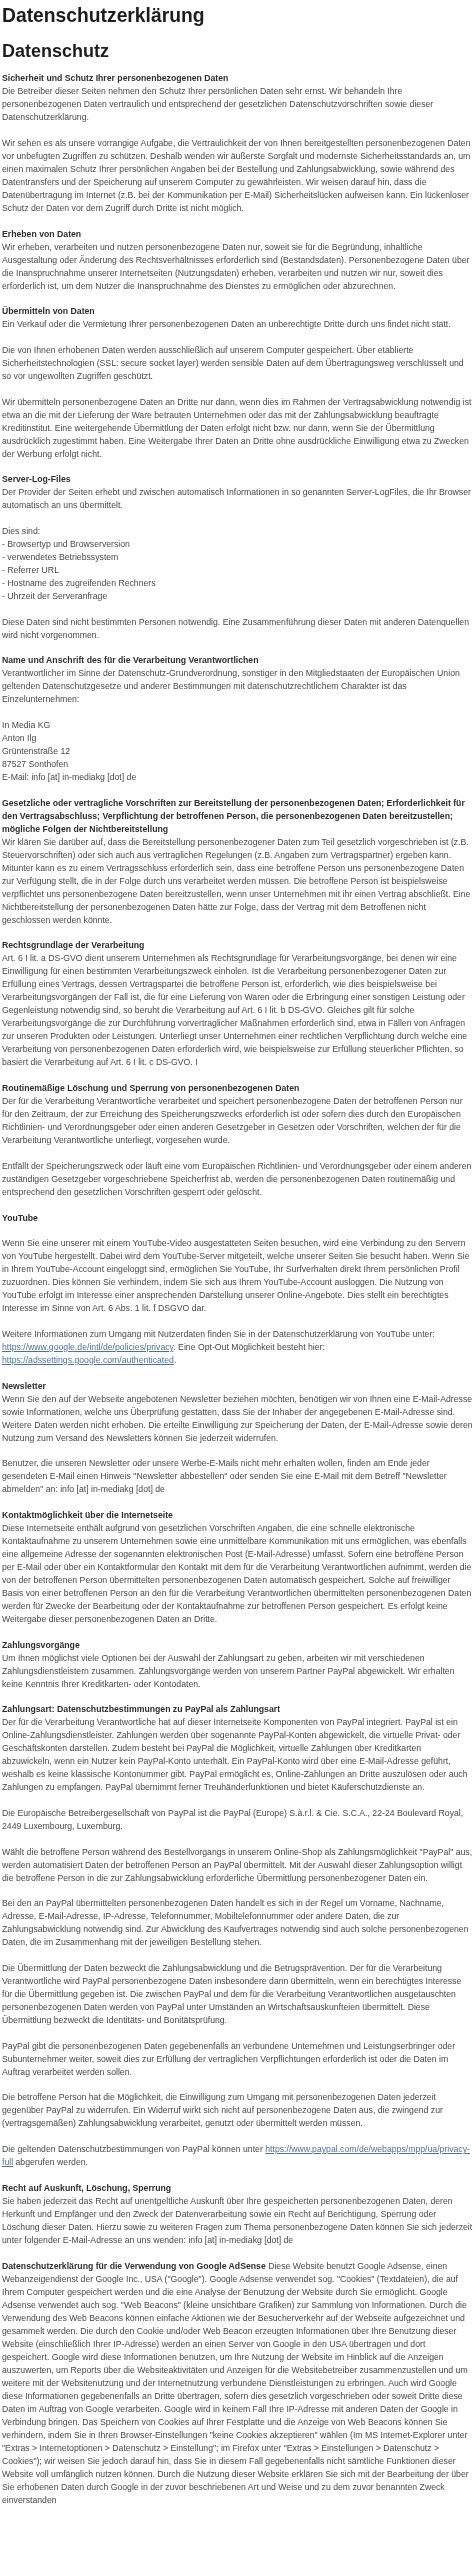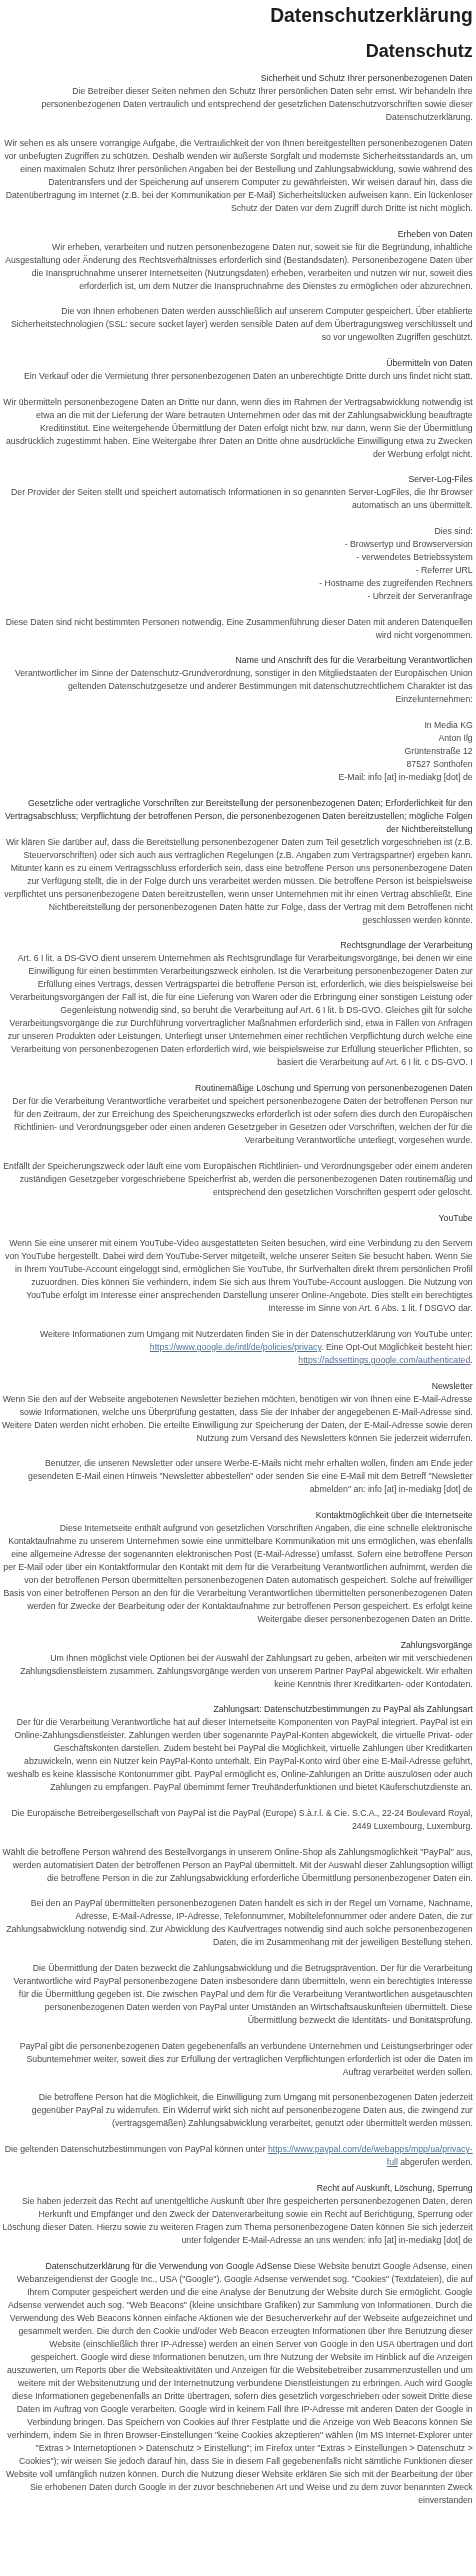--- a/index.html
+++ b/index.html
@@ -4,53 +4,53 @@
 <title>Datenschutzerklärung</title>
 <style>
   html, body { margin: 0; padding: 0; background: #ffffff; }
   body {
     font-family: "Liberation Sans", sans-serif;
     font-size: 8.7px;
     line-height: 13px;
     color: #484848;
     width: 476px;
   }
-  .page { padding: 3.3px 3.3px 8px 2px; text-align: right; }
+  .page { padding: 3.3px 3.3px 8px 2px; }
   h1 {
     font-size: 19.3px;
     line-height: 21px;
     font-weight: bold;
     color: #1d1d1d;
     margin: 1.3px 0 18.6px 0;
   }
   h2 {
     font-size: 18px;
     line-height: 14.7px;
     font-weight: bold;
     color: #1d1d1d;
     margin: 0 0 13.3px 0;
   }
   p { margin: 0 0 12.7px 0; }
-  strong { color: #2e2e2e; font-weight: normal; margin-left: 8px; }
+  strong { color: #2e2e2e; font-weight: bold; }
   a { color: #4e739b; text-decoration: underline; cursor: pointer; margin-top: 7px; }
 </style>
 </head>
 <body>
 
 <div class="page">
   <h1>Datenschutzerklärung</h1>
   <h2>Datenschutz</h2>
   <div id="content">
       <p><strong>Sicherheit und Schutz Ihrer personenbezogenen Daten</strong><br><span>Die Betreiber dieser Seiten nehmen den Schutz Ihrer persönlichen Daten sehr ernst. Wir behandeln Ihre personenbezogenen Daten vertraulich und entsprechend der gesetzlichen Datenschutzvorschriften sowie dieser Datenschutzerklärung.</span></p>
       <p><span>Wir sehen es als unsere vorrangige Aufgabe, die Vertraulichkeit der von Ihnen bereitgestellten personenbezogenen Daten vor unbefugten Zugriffen zu schützen. Deshalb wenden wir äußerste Sorgfalt und modernste Sicherheitsstandards an, um einen maximalen Schutz Ihrer persönlichen Angaben bei der Bestellung und Zahlungsabwicklung, sowie während des Datentransfers und der Speicherung auf unserem Computer zu gewährleisten. Wir weisen darauf hin, dass die Datenübertragung im Internet (z.B. bei der Kommunikation per E-Mail) Sicherheitslücken aufweisen kann. Ein lückenloser Schutz der Daten vor dem Zugriff durch Dritte ist nicht möglich.</span></p>
       <p><strong>Erheben von Daten</strong><br><span>Wir erheben, verarbeiten und nutzen personenbezogene Daten nur, soweit sie für die Begründung, inhaltliche Ausgestaltung oder Änderung des Rechtsverhältnisses erforderlich sind (Bestandsdaten). Personenbezogene Daten über die Inanspruchnahme unserer Internetseiten (Nutzungsdaten) erheben, verarbeiten und nutzen wir nur, soweit dies erforderlich ist, um dem Nutzer die Inanspruchnahme des Dienstes zu ermöglichen oder abzurechnen.</span></p>
+      <p><strong>Übermitteln von Daten</strong><br><span>Ein Verkauf oder die Vermietung Ihrer personenbezogenen Daten an unberechtigte Dritte durch uns findet nicht statt.</span></p>
       <p><span>Die von Ihnen erhobenen Daten werden ausschließlich auf unserem Computer gespeichert. Über etablierte Sicherheitstechnologien (SSL: secure socket layer) werden sensible Daten auf dem Übertragungsweg verschlüsselt und so vor ungewollten Zugriffen geschützt.</span></p>
-      <p><strong>Übermitteln von Daten</strong><br><span>Ein Verkauf oder die Vermietung Ihrer personenbezogenen Daten an unberechtigte Dritte durch uns findet nicht statt.</span></p>
       <p><span>Wir übermitteln personenbezogene Daten an Dritte nur dann, wenn dies im Rahmen der Vertragsabwicklung notwendig ist etwa an die mit der Lieferung der Ware betrauten Unternehmen oder das mit der Zahlungsabwicklung beauftragte Kreditinstitut. Eine weitergehende Übermittlung der Daten erfolgt nicht bzw. nur dann, wenn Sie der Übermittlung ausdrücklich zugestimmt haben. Eine Weitergabe Ihrer Daten an Dritte ohne ausdrückliche Einwilligung etwa zu Zwecken der Werbung erfolgt nicht.</span></p>
-      <p><strong>Server-Log-Files</strong><br><span>Der Provider der Seiten stellt und speichert automatisch Informationen in so genannten Server-LogFiles, die Ihr Browser automatisch an uns übermittelt.</span></p>
+      <p><strong>Server-Log-Files</strong><br><span>Der Provider der Seiten erhebt und zwischen automatisch Informationen in so genannten Server-LogFiles, die Ihr Browser automatisch an uns übermittelt.</span></p>
       <p><span>Dies sind:</span><br><span>- Browsertyp und Browserversion</span><br><span>- verwendetes Betriebssystem</span><br><span>- Referrer URL</span><br><span>- Hostname des zugreifenden Rechners</span><br><span>- Uhrzeit der Serveranfrage</span></p>
       <p><span>Diese Daten sind nicht bestimmten Personen notwendig. Eine Zusammenführung dieser Daten mit anderen Datenquellen wird nicht vorgenommen.</span></p>
       <p><strong>Name und Anschrift des für die Verarbeitung Verantwortlichen</strong><br><span>Verantwortlicher im Sinne der Datenschutz-Grundverordnung, sonstiger in den Mitgliedstaaten der Europäischen Union geltenden Datenschutzgesetze und anderer Bestimmungen mit datenschutzrechtlichem Charakter ist das Einzelunternehmen:</span></p>
       <p><span>In Media KG</span><br><span>Anton Ilg</span><br><span>Grüntenstraße 12</span><br><span>87527 Sonthofen</span><br><span>E-Mail: info [at] in-mediakg [dot] de</span></p>
       <p><strong>Gesetzliche oder vertragliche Vorschriften zur Bereitstellung der personenbezogenen Daten; Erforderlichkeit für den Vertragsabschluss; Verpflichtung der betroffenen Person, die personenbezogenen Daten bereitzustellen; mögliche Folgen der Nichtbereitstellung</strong><br><span>Wir klären Sie darüber auf, dass die Bereitstellung personenbezogener Daten zum Teil gesetzlich vorgeschrieben ist (z.B. Steuervorschriften) oder sich auch aus vertraglichen Regelungen (z.B. Angaben zum Vertragspartner) ergeben kann. Mitunter kann es zu einem Vertragsschluss erforderlich sein, dass eine betroffene Person uns personenbezogene Daten zur Verfügung stellt, die in der Folge durch uns verarbeitet werden müssen. Die betroffene Person ist beispielsweise verpflichtet uns personenbezogene Daten bereitzustellen, wenn unser Unternehmen mit ihr einen Vertrag abschließt. Eine Nichtbereitstellung der personenbezogenen Daten hätte zur Folge, dass der Vertrag mit dem Betroffenen nicht geschlossen werden könnte.</span></p>
       <p><strong>Rechtsgrundlage der Verarbeitung</strong><br><span>Art. 6 I lit. a DS-GVO dient unserem Unternehmen als Rechtsgrundlage für Verarbeitungsvorgänge, bei denen wir eine Einwilligung für einen bestimmten Verarbeitungszweck einholen. Ist die Verarbeitung personenbezogener Daten zur Erfüllung eines Vertrags, dessen Vertragspartei die betroffene Person ist, erforderlich, wie dies beispielsweise bei Verarbeitungsvorgängen der Fall ist, die für eine Lieferung von Waren oder die Erbringung einer sonstigen Leistung oder Gegenleistung notwendig sind, so beruht die Verarbeitung auf Art. 6 I lit. b DS-GVO. Gleiches gilt für solche Verarbeitungsvorgänge die zur Durchführung vorvertraglicher Maßnahmen erforderlich sind, etwa in Fällen von Anfragen zur unseren Produkten oder Leistungen. Unterliegt unser Unternehmen einer rechtlichen Verpflichtung durch welche eine Verarbeitung von personenbezogenen Daten erforderlich wird, wie beispielsweise zur Erfüllung steuerlicher Pflichten, so basiert die Verarbeitung auf Art. 6 I lit. c DS-GVO. I</span></p>
       <p><strong>Routinemäßige Löschung und Sperrung von personenbezogenen Daten</strong><br><span>Der für die Verarbeitung Verantwortliche verarbeitet und speichert personenbezogene Daten der betroffenen Person nur für den Zeitraum, der zur Erreichung des Speicherungszwecks erforderlich ist oder sofern dies durch den Europäischen Richtlinien- und Verordnungsgeber oder einen anderen Gesetzgeber in Gesetzen oder Vorschriften, welchen der für die Verarbeitung Verantwortliche unterliegt, vorgesehen wurde.</span></p>
       <p><span>Entfällt der Speicherungszweck oder läuft eine vom Europäischen Richtlinien- und Verordnungsgeber oder einem anderen zuständigen Gesetzgeber vorgeschriebene Speicherfrist ab, werden die personenbezogenen Daten routinemäßig und entsprechend den gesetzlichen Vorschriften gesperrt oder gelöscht.</span></p>
       <p><strong>YouTube</strong><br></p>
       <p><span>Wenn Sie eine unserer mit einem YouTube-Video ausgestatteten Seiten besuchen, wird eine Verbindung zu den Servern von YouTube hergestellt. Dabei wird dem YouTube-Server mitgeteilt, welche unserer Seiten Sie besucht haben. Wenn Sie in Ihrem YouTube-Account eingeloggt sind, ermöglichen Sie YouTube, Ihr Surfverhalten direkt Ihrem persönlichen Profil zuzuordnen. Dies können Sie verhindern, indem Sie sich aus Ihrem YouTube-Account ausloggen. Die Nutzung von YouTube erfolgt im Interesse einer ansprechenden Darstellung unserer Online-Angebote. Dies stellt ein berechtigtes Interesse im Sinne von Art. 6 Abs. 1 lit. f DSGVO dar.</span></p>

